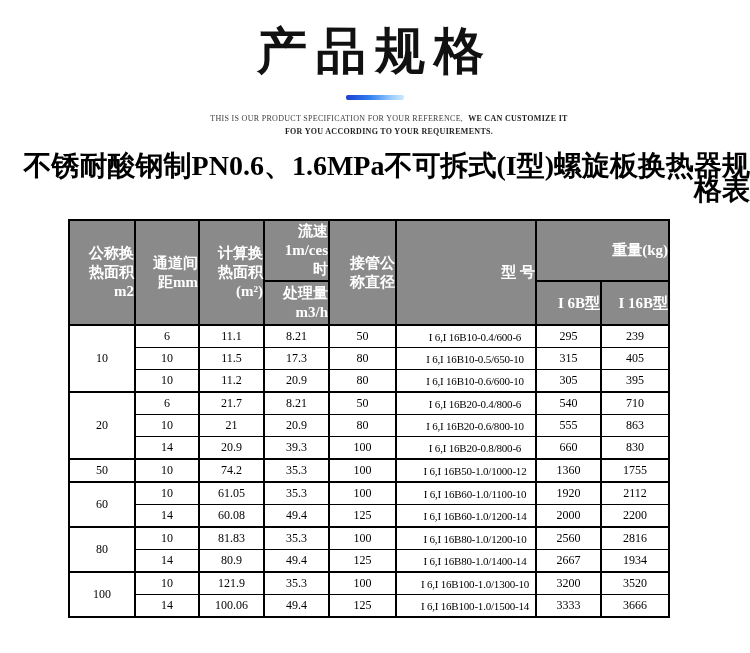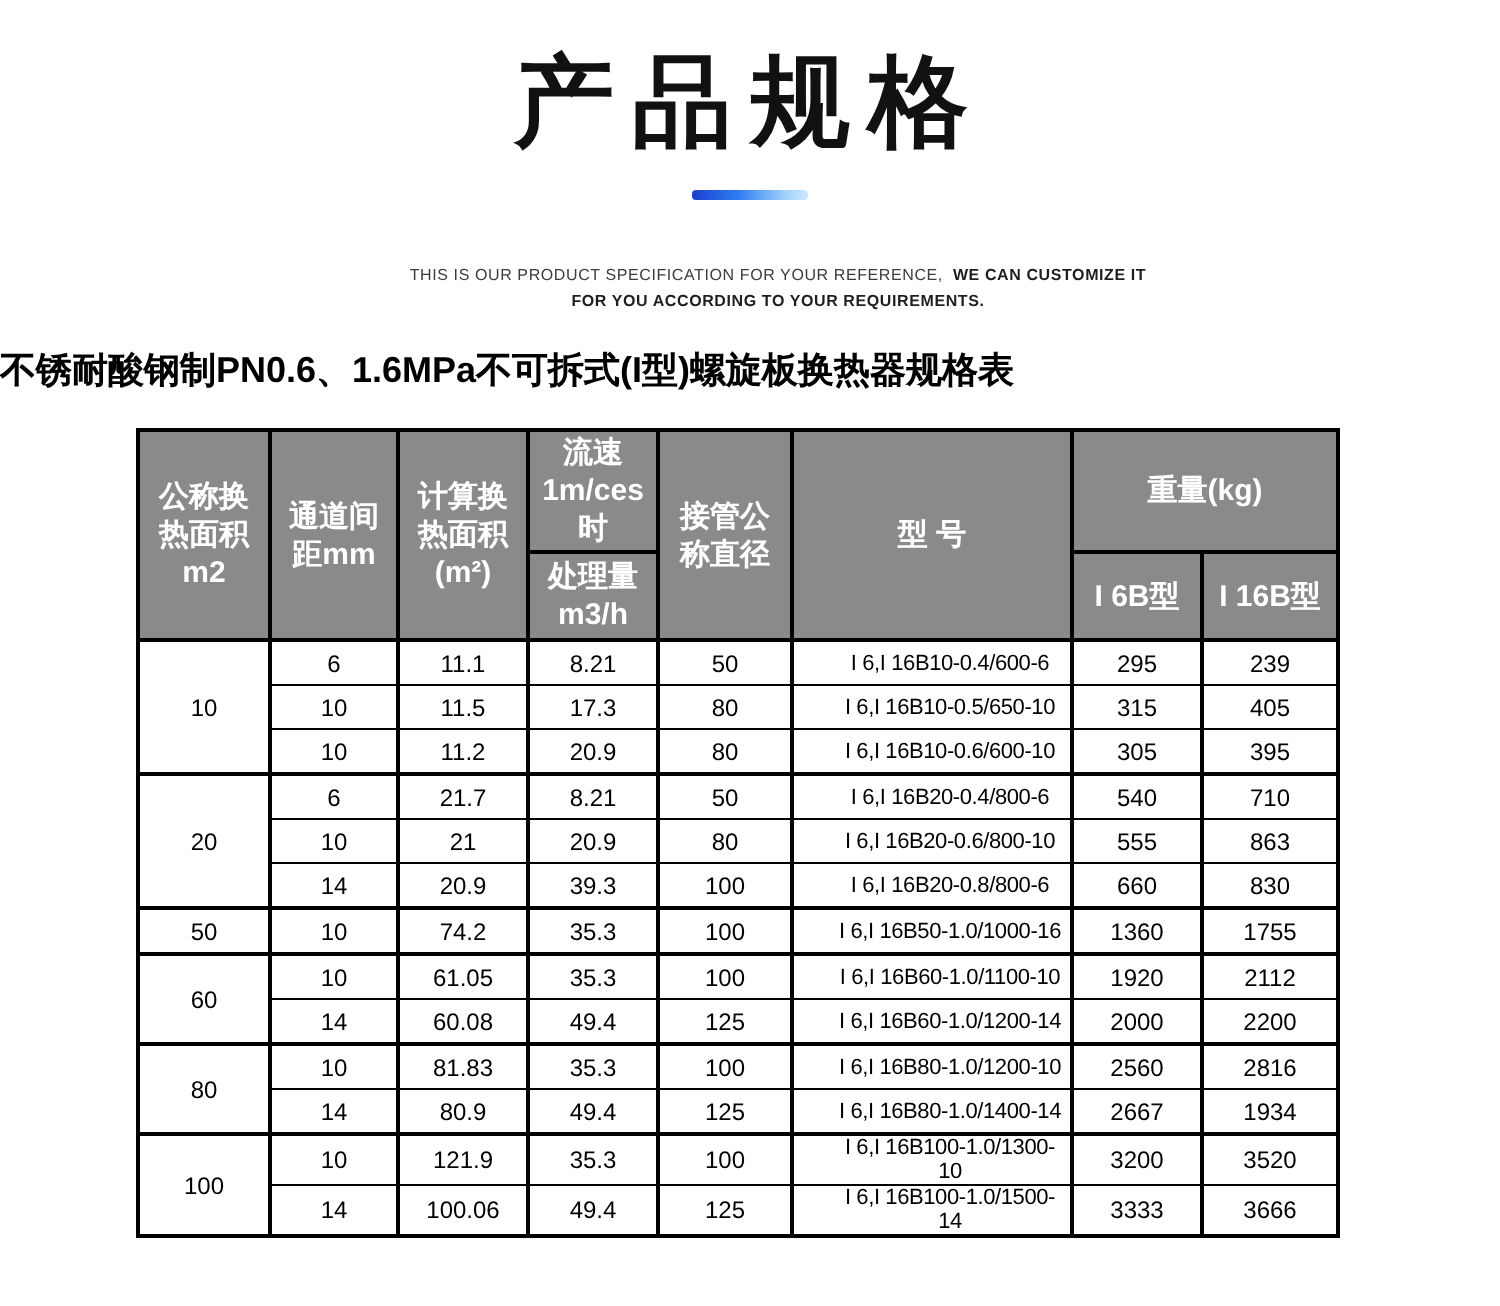--- a/index.html
+++ b/index.html
@@ -1,64 +1,64 @@
 <!DOCTYPE html>
 <html><head>
 <meta charset="utf-8">
 <style>
   html, body { margin: 0; padding: 0; background: #ffffff; }
   body {
     width: 750px; height: 653px; overflow: hidden;
     font-family: "Liberation Sans", "DejaVu Sans", sans-serif;
     color: #000;
   }
-  .page { width: 750px; height: 630px; position: relative; }
+  .page { width: 750px; height: 630px; position: relative; font-family: Liberation Serif, serif; }
 
   .title {
     margin: 0; padding-top: 22px;
     text-align: center;
     font-size: 50px; line-height: 58px;
     font-weight: 900; color: #111;
     letter-spacing: 9px;
   }
   .accent-line {
     width: 58px; height: 5px;
     margin: 15px auto 0 auto;
     border-radius: 2px;
     background: linear-gradient(90deg, #1b3fd0 0%, #2f7df0 40%, #9ed0fb 80%, #cfe8ff 100%);
   }
   .tagline {
-    margin-top: 31px;
+    margin-top: 12px;
     text-align: center;
     font-size: 8px; line-height: 13px;
     color: #2d2d2d; letter-spacing: 0.3px; padding-left: 28px;
   }
   .tagline .t1 { font-weight: 500; color: #3c3c3c; }
   .tagline .t2 { font-weight: 800; color: #1f1f1f; margin-left: 5px; }
   .tagline .t3 { font-weight: 800; color: #1f1f1f; }
   .subtitle {
     margin-top: 16px;
-    text-align: left;
-    font-size: 18px; line-height: 24px;
+    text-align: right;
+    font-size: 28px; line-height: 24px;
     font-weight: 600; color: #000;
   }
 
   table.spec {
     border-collapse: collapse;
     table-layout: fixed;
     margin: 17px 0 0 68px;
     border: 2px solid #000;
   }
   table.spec th {
     background: #8a8a8a;
     color: #ffffff;
     font-weight: 700;
     font-size: 15px;
     line-height: 19px;
-    text-align: center;
+    text-align: right;
     vertical-align: middle;
     white-space: pre-line;
     border: 2px solid #000;
     padding: 1px 0;
   }
   table.spec thead tr.head-top th { height: 54px; }
   table.spec thead tr.head-sub th { height: 40px; }
   table.spec td {
     border: 2px solid #000;
     border-top-width: 1px;
@@ -182,21 +182,21 @@
         <td class="model">I 6,I 16B20-0.8/800-6</td>
         <td>660</td>
         <td>830</td>
       </tr>
       <tr class="group-start">
         <td>50</td>
         <td>10</td>
         <td>74.2</td>
         <td>35.3</td>
         <td>100</td>
-        <td class="model">I 6,I 16B50-1.0/1000-16</td>
+        <td class="model">I 6,I 16B50-1.0/1000-12</td>
         <td>1360</td>
         <td>1755</td>
       </tr>
       <tr class="group-start">
         <td rowspan="2">60</td>
         <td>10</td>
         <td>61.05</td>
         <td>35.3</td>
         <td>100</td>
         <td class="model">I 6,I 16B60-1.0/1100-10</td>

